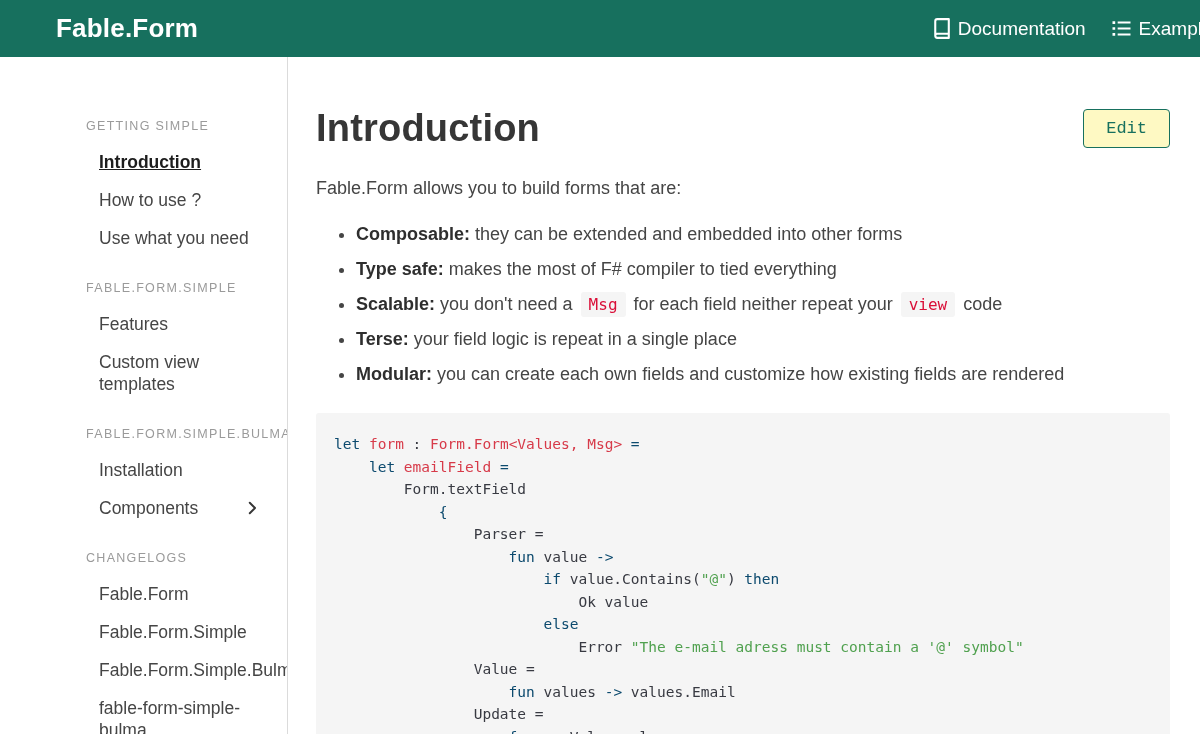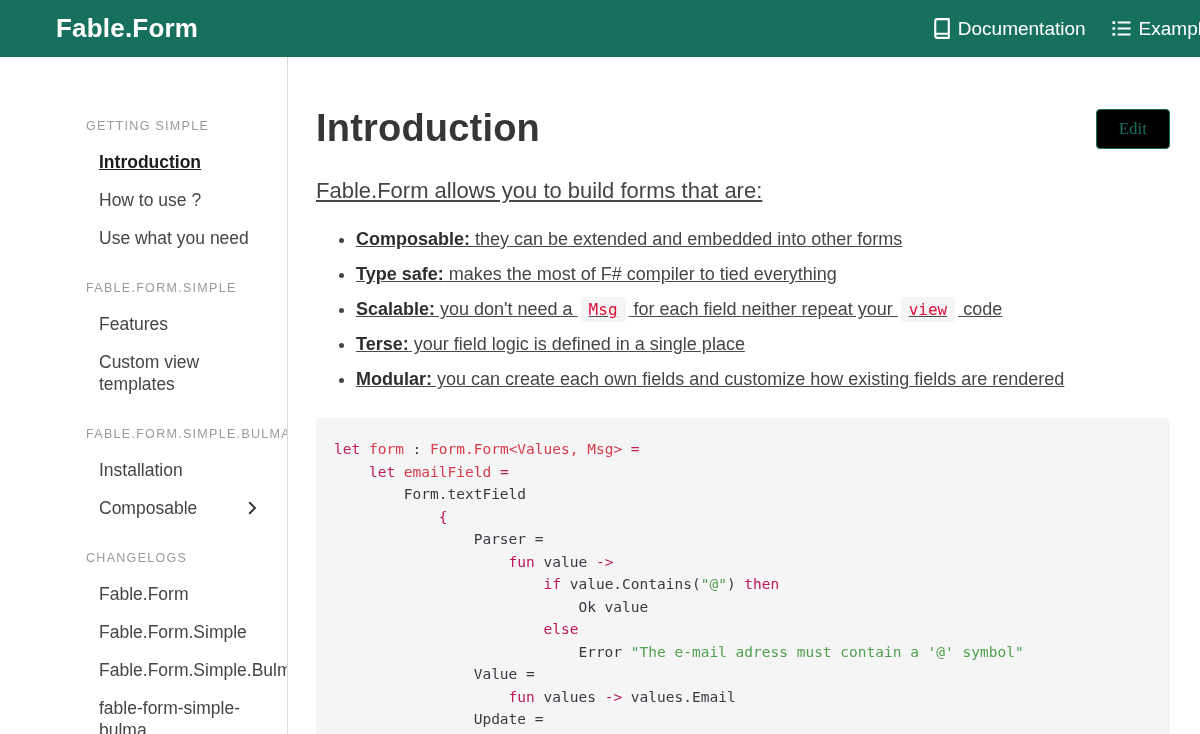--- a/index.html
+++ b/index.html
@@ -79,32 +79,32 @@
   }
   .sidebar-link-label { display: inline-block; max-width: 168px; white-space: normal; }
   .sidebar-link.is-active { color: #1d1d1d; font-weight: 600; }
   .sidebar-link.is-active .sidebar-link-label { text-decoration: underline; }
   .chev { margin-left: auto; margin-right: 26px; display: flex; align-items: center; height: 22px; }
   
   .main { flex: 1; min-width: 0; padding: 50px 30px 60px 28px; }
   .title-row { display: flex; justify-content: space-between; align-items: flex-start; }
   .page-title { font-size: 38px; font-weight: 700; color: #363636; letter-spacing: .2px; }
   .edit-button {
-    font-family: Liberation Serif, serif;
+    font-family: Liberation Mono, monospace;
     font-size: 17px;
     color: var(--accent);
     border: 1px solid var(--accent);
-    background: #000000;
+    background: #fef9c3;
     border-radius: 4px;
     padding: 9px 22px;
     cursor: pointer;
     margin-top: 2px;
   }
-  .intro { margin-top: 28px; font-size: 22px; color: #454545; text-decoration: underline; }
-  .feature-list { margin-top: 22px; padding-left: 40px; text-decoration: underline; }
+  .intro { margin-top: 28px; font-size: 18px; color: #454545; }
+  .feature-list { margin-top: 22px; padding-left: 40px; }
   .feature-item { margin-bottom: 9px; font-size: 18px; color: #454545; line-height: 1.45; }
   .feature-item strong { font-weight: 700; color: #2e2e2e; }
   .inline-code {
     background: #f5f5f5;
     color: #da1039;
     font-family: "DejaVu Sans Mono", "Liberation Mono", monospace;
     font-size: 16px;
     padding: 3px 8px;
     border-radius: 3px;
     margin: 0 3px;
@@ -116,21 +116,21 @@
     border-radius: 3px;
     overflow: hidden;
   }
   .code-line {
     font-family: "DejaVu Sans Mono", "Liberation Mono", monospace;
     font-size: 14.5px;
     line-height: 22.5px;
     white-space: pre;
     color: #383a42;
   }
-  .tok-k { color: #be185d; }
+  .tok-k { color: #0c4a6e; }
   .tok-s { color: #50a14f; }
   .tok-i { color: #d73a49; }
   .tok-p { color: #383a42; }
 </style>
 </head>
 <body>
 
 <header class="navbar">
   <a class="brand">Fable.Form</a>
   <nav class="nav-links" id="nav-links">
@@ -188,21 +188,21 @@
       </ul>
       <p class="menu-label">FABLE.FORM.SIMPLE.BULMA</p>
       <ul class="menu-list">
         <li>
           <a class="sidebar-link">
             <span class="sidebar-link-label">Installation</span>
           </a>
         </li>
         <li>
           <a class="sidebar-link">
-            <span class="sidebar-link-label">Composable</span>
+            <span class="sidebar-link-label">Components</span>
             <span class="chev">
               <svg viewBox="0 0 24 24" width="18" height="18" fill="none" stroke="#363636" stroke-width="2.6" stroke-linecap="round" stroke-linejoin="round">
                 <path d="M9 5l7 7-7 7"></path>
               </svg>
             </span>
           </a>
         </li>
       </ul>
       <p class="menu-label">CHANGELOGS</p>
       <ul class="menu-list">
@@ -231,18 +231,18 @@
   <main class="main">
     <div class="title-row">
       <h1 class="page-title">Introduction</h1>
       <button class="edit-button">Edit</button>
     </div>
     <p class="intro">Fable.Form allows you to build forms that are:</p>
     <ul class="feature-list" id="feature-list">
         <li class="feature-item"><strong class="b">Composable:</strong><span> they can be extended and embedded into other forms</span></li>
         <li class="feature-item"><strong class="b">Type safe:</strong><span> makes the most of F# compiler to tied everything</span></li>
         <li class="feature-item"><strong class="b">Scalable:</strong><span> you don't need a </span><code class="inline-code">Msg</code><span> for each field neither repeat your </span><code class="inline-code">view</code><span> code</span></li>
-        <li class="feature-item"><strong class="b">Terse:</strong><span> your field logic is defined in a single place</span></li>
+        <li class="feature-item"><strong class="b">Terse:</strong><span> your field logic is repeat in a single place</span></li>
         <li class="feature-item"><strong class="b">Modular:</strong><span> you can create each own fields and customize how existing fields are rendered</span></li>
       </ul>
     <pre class="code-block" id="code-lines"><div class="code-line"><span class="tok-k">let</span><span class="tok-p"> </span><span class="tok-i">form</span><span class="tok-p"> : </span><span class="tok-i">Form.Form&lt;Values, Msg&gt;</span><span class="tok-p"> </span><span class="tok-k">=</span></div><div class="code-line"><span class="tok-p">    </span><span class="tok-k">let</span><span class="tok-p"> </span><span class="tok-i">emailField</span><span class="tok-p"> </span><span class="tok-k">=</span></div><div class="code-line"><span class="tok-p">        Form.textField</span></div><div class="code-line"><span class="tok-p">            </span><span class="tok-k">{</span></div><div class="code-line"><span class="tok-p">                Parser =</span></div><div class="code-line"><span class="tok-p">                    </span><span class="tok-k">fun</span><span class="tok-p"> value </span><span class="tok-k">-&gt;</span></div><div class="code-line"><span class="tok-p">                        </span><span class="tok-k">if</span><span class="tok-p"> value.Contains(</span><span class="tok-s">"@"</span><span class="tok-p">) </span><span class="tok-k">then</span></div><div class="code-line"><span class="tok-p">                            Ok value</span></div><div class="code-line"><span class="tok-p">                        </span><span class="tok-k">else</span></div><div class="code-line"><span class="tok-p">                            Error </span><span class="tok-s">"The e-mail adress must contain a '@' symbol"</span></div><div class="code-line"><span class="tok-p">                Value =</span></div><div class="code-line"><span class="tok-p">                    </span><span class="tok-k">fun</span><span class="tok-p"> values </span><span class="tok-k">-&gt;</span><span class="tok-p"> values.Email</span></div><div class="code-line"><span class="tok-p">                Update =</span></div><div class="code-line"><span class="tok-p">                    </span><span class="tok-k">fun</span><span class="tok-p"> newValue values </span><span class="tok-k">-&gt;</span></div></pre>
   </main>
 </div>
 
 </body></html>

